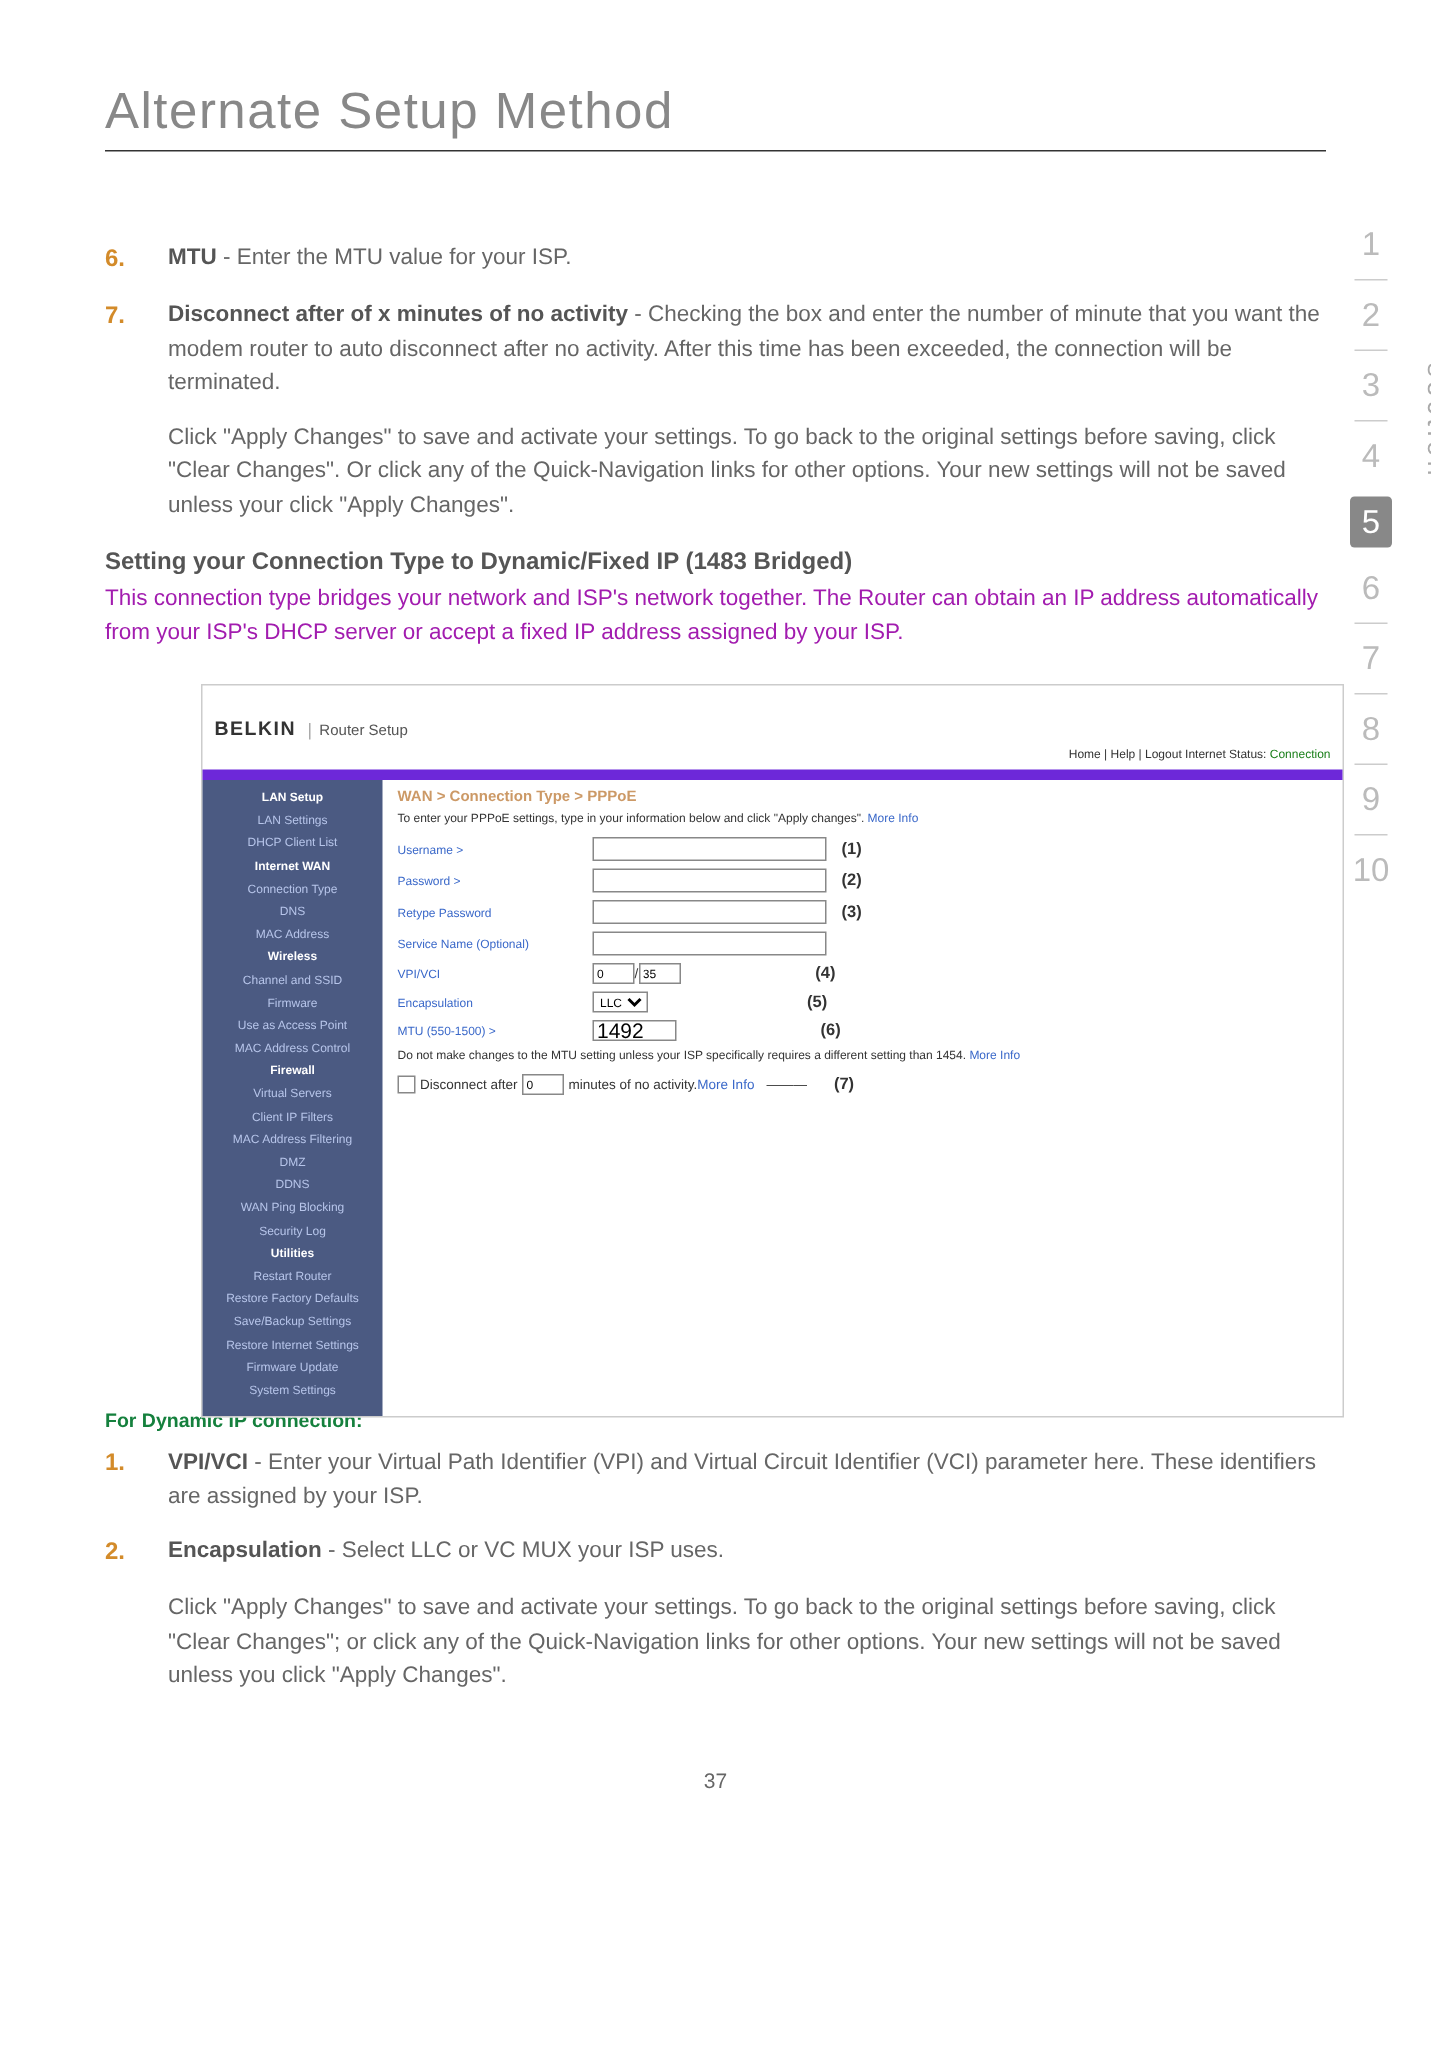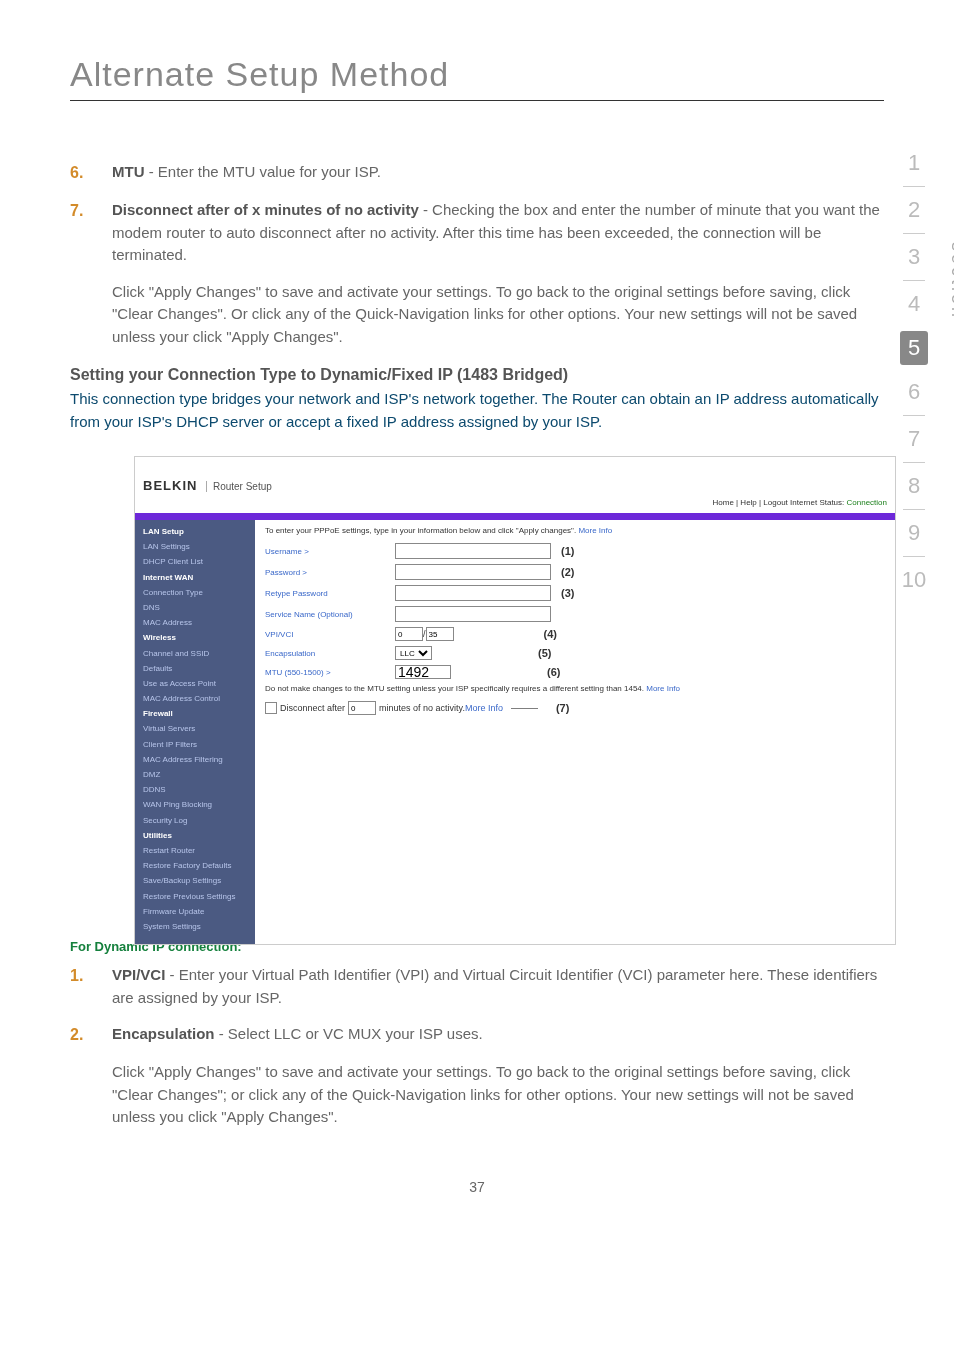--- a/index.html
+++ b/index.html
@@ -60,21 +60,21 @@
     line-height: 1.5;
   }
   .subhead {
     font-weight: bold;
     color: #555;
     font-size: 16px;
     margin-top: 16px;
     margin-bottom: 4px;
   }
   .subhead-body {
-    color: #0c4a6e;
+    color: #a21caf;
     font-size: 15px;
     line-height: 1.5;
     margin-bottom: 23px;
   }
   .sidebar {
     position: absolute;
     right: 12px;
     top: 140px;
     width: 56px;
     text-align: center;
@@ -140,21 +140,21 @@
   .router-title { color: #555; font-size: 10px; margin-left: 6px; border-left:1px solid #aaa; padding-left:6px;}
   .router-status { font-size: 8px; color: #333; margin-top: 35px; }
   .router-status .conn { color: #1a7f1a; }
   .router-body { display: flex; }
   .router-nav {
     width: 120px;
     background: #4b5a82;
     color: #b7c5ea;
     padding: 4px 0 10px 0;
   }
-  .router-nav div { padding: 2px 8px; font-size:8px; line-height:1.4; }
+  .router-nav div { padding: 2px 8px; font-size:8px; line-height:1.4;text-align:center; }
   .router-nav .hdr { font-weight: bold; color: #fff; }
   .router-main { flex:1; padding: 6px 10px 12px 10px; }
   .crumb { color: #c96; font-weight: bold; font-size:10px; margin-bottom:4px; }
   .hint { color:#333; font-size:8px; margin-bottom:8px; }
   .hint a, .router-main a { color:#3a68c9; text-decoration:none; }
   .frow { display:flex; align-items:center; margin-bottom:5px; }
   .flabel { width:130px; color:#3a68c9; font-size:8px; }
   .finput { border:1px solid #888; height:12px; background:#fff; }
   .finput.w150 { width:150px; }
   .finput.w24  { width:22px; height:12px; font-size:8px; padding:0 2px; }
@@ -228,40 +228,41 @@
       <div class="router-nav">
         <div class="hdr">LAN Setup</div>
         <div>LAN Settings</div>
         <div>DHCP Client List</div>
         <div class="hdr">Internet WAN</div>
         <div>Connection Type</div>
         <div>DNS</div>
         <div>MAC Address</div>
         <div class="hdr">Wireless</div>
         <div>Channel and SSID</div>
-        <div>Defaults</div>
+        <div>Firmware</div>
         <div>Use as Access Point</div>
         <div>MAC Address Control</div>
         <div class="hdr">Firewall</div>
         <div>Virtual Servers</div>
         <div>Client IP Filters</div>
         <div>MAC Address Filtering</div>
         <div>DMZ</div>
         <div>DDNS</div>
         <div>WAN Ping Blocking</div>
         <div>Security Log</div>
         <div class="hdr">Utilities</div>
         <div>Restart Router</div>
         <div>Restore Factory Defaults</div>
         <div>Save/Backup Settings</div>
-        <div>Restore Previous Settings</div>
+        <div>Restore Internet Settings</div>
         <div>Firmware Update</div>
         <div>System Settings</div>
       </div>
       <div class="router-main">
+        <div class="crumb">WAN &gt; Connection Type &gt; PPPoE</div>
         <div class="hint">
           <span>To enter your PPPoE settings, type in your information below and click "Apply changes". </span><a href="#">More Info</a>
         </div>
 
         <div class="frow">
           <div class="flabel"><a href="#">Username &gt;</a></div>
           <input class="finput w150" style="">
           <span class="callout">(1)</span>
         </div>
         <div class="frow">

